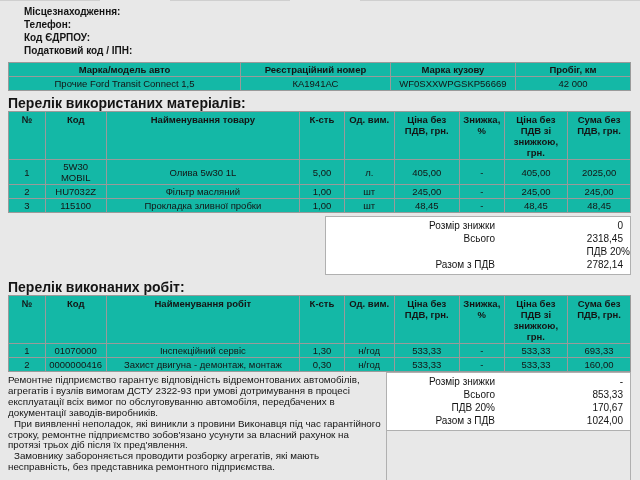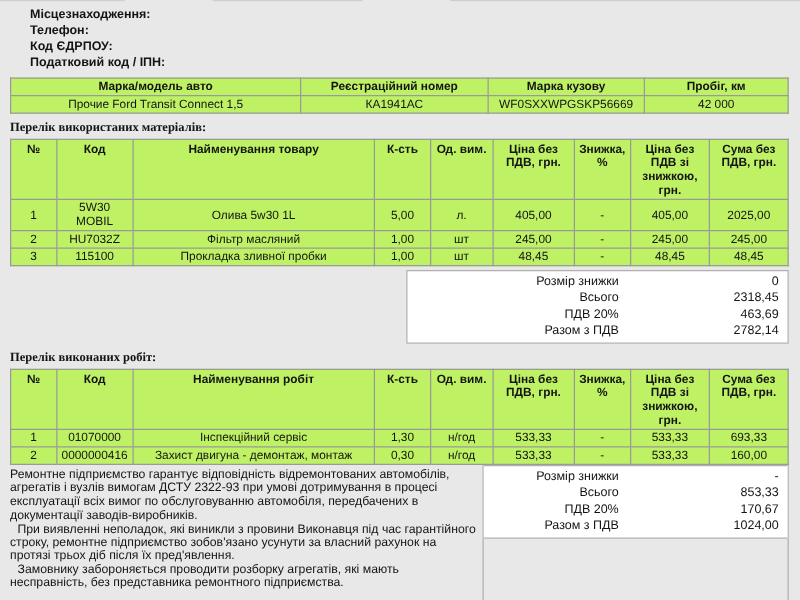--- a/index.html
+++ b/index.html
@@ -22,33 +22,33 @@
   .cutoff.a { left:0;  width:100px; }
   .cutoff.b { left:170px; width:120px; }
   .cutoff.c { left:360px; width:280px; }
 
   
   .hdr { padding-top:2px; margin-bottom:5px; }
   .hdr-line { font-size:10px; font-weight:bold; line-height:13px; white-space:pre;padding-left:16px; }
   .hdr-line.last { margin-top:2px; }
 
   
-  table { border-collapse:collapse; width:100%; table-layout:fixed; background:#bef264; }
+  table { border-collapse:collapse; width:100%; table-layout:fixed; background:#14b8a6; }
   th, td {
     border:1px solid #9a9a9a;
     font-size:9.5px;
     padding:1px 2px;
     text-align:center;
     overflow:hidden;
   }
   th { font-weight:bold; line-height:11px; vertical-align:top; padding-top:2px; }
   td { line-height:11px; vertical-align:middle; }
   .veh-table th, .veh-table td { height:13px; vertical-align:middle; padding-top:1px; }
 
-  .section-title { font-size:10px; font-weight:bold; margin:6px 0 2px 0; line-height:12px;font-family:Liberation Serif, serif; }
+  .section-title { font-size:14px; font-weight:bold; margin:6px 0 2px 0; line-height:12px; }
 
   
   .summary-wrap { display:flex; justify-content:flex-end; margin-top:3px; }
   .summary-box {
     background:#ffffff;
     border:1px solid #b0b0b0;
     padding:2px 0 3px 4px;
   }
   .summary-box.materials { width:306px; }
   .summary-row { display:flex; font-size:10px; line-height:13px; }
@@ -180,21 +180,20 @@
       <div class="summary-row">
         <span class="lbl">Розмір знижки</span>
         <span class="val">0</span>
       </div>
       <div class="summary-row">
         <span class="lbl">Всього</span>
         <span class="val">2318,45</span>
       </div>
       <div class="summary-row">
         <span class="lbl">ПДВ 20%</span>
-        <span class="val">463,69</span>
       </div>
       <div class="summary-row">
         <span class="lbl">Разом з ПДВ</span>
         <span class="val">2782,14</span>
       </div>
     </div>
   </div>
 
   <div class="section-title">Перелік виконаних робіт:</div>
   <table class="items-table">

